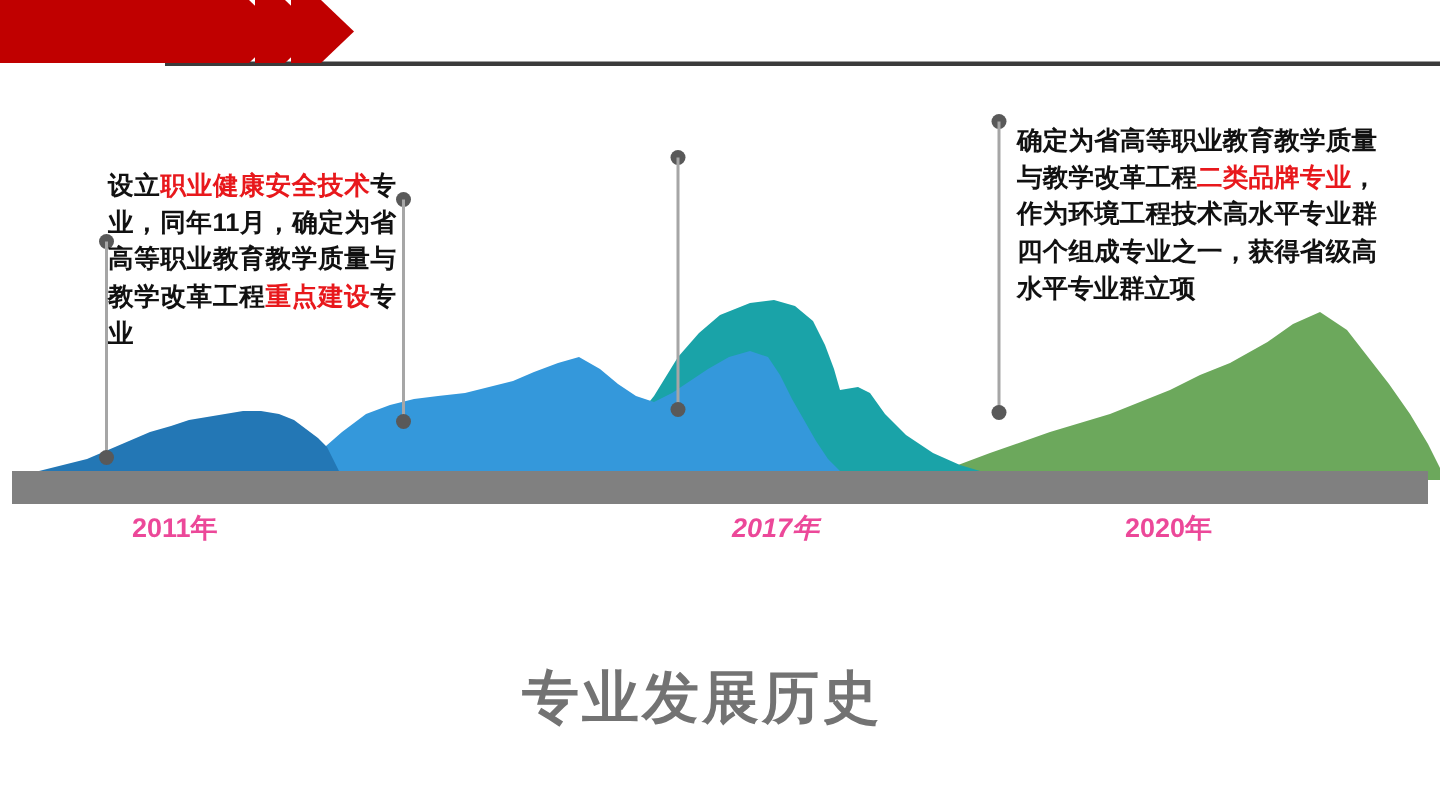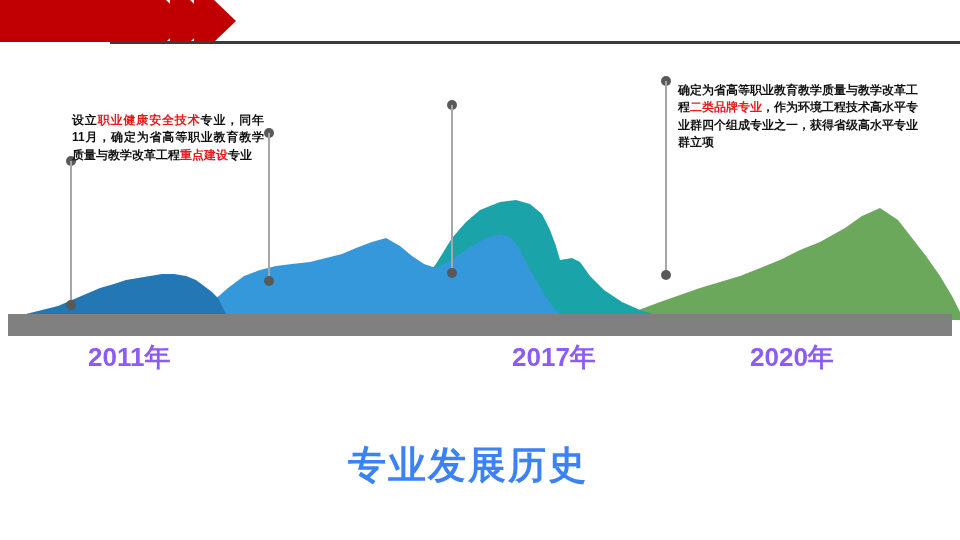--- a/index.html
+++ b/index.html
@@ -99,48 +99,48 @@
   .connector .dot.top { top: 0; }
   .connector .dot.bottom { bottom: 0; }
 
   
   .callout {
     position: absolute;
     z-index: 9;
     color: #111111;
     font-weight: bold;
     line-height: 1.45;
-    font-size: 12px;
+    font-size: 17px;
     text-align: justify;
     font-family: "Liberation Sans", "DejaVu Sans", sans-serif;
   }
   .callout .hl { color: #E8181C; }
 
   
   .year {
     position: absolute;
     top: 340px;
-    font-size: 26px;
-    font-weight: bold;
-    color: #8b5cf6;
+    font-size: 18px;
+    font-weight: bold;
+    color: #ec4899;
     z-index: 8;
     white-space: nowrap;
     font-family: "Liberation Sans", "DejaVu Sans", sans-serif;
   }
 
   
   .slide-title {
     position: absolute;
     left: 0;
     top: 440px;
     width: 936px;
     text-align: center;
     font-size: 38px;
     font-weight: bold;
-    color: #3b82f6;
+    color: #737373;
     letter-spacing: 2px;
     z-index: 8;
     font-family: "Liberation Sans", "DejaVu Sans", sans-serif;
   }
 </style>
 </head>
 <body>
 
 <div id="slide">
 
@@ -194,18 +194,18 @@
     <div class="dot bottom"></div>
   </div>
 
   <div class="callout" style="left:72px; top:112px; width:192px;"><span>设立</span><span class="hl">职业健康安全技术</span><span>专业，同年11月，确定为省高等职业教育教学质量与教学改革工程</span><span class="hl">重点建设</span><span>专业</span></div>
 
 
 
   <div class="callout" style="left:678px; top:82px; width:240px;"><span>确定为省高等职业教育教学质量与教学改革工程</span><span class="hl">二类品牌专业</span><span>，作为环境工程技术高水平专业群四个组成专业之一，获得省级高水平专业群立项</span></div>
 
   <div class="year" style="left:88px;">2011年</div>
-  <div class="year" style="left:512px;">2017年</div>
+  <div class="year" style="left:488px;font-style:italic;">2017年</div>
   <div class="year" style="left:750px;">2020年</div>
 
   <div class="slide-title">专业发展历史</div>
 
 </div>
 
 </body></html>

